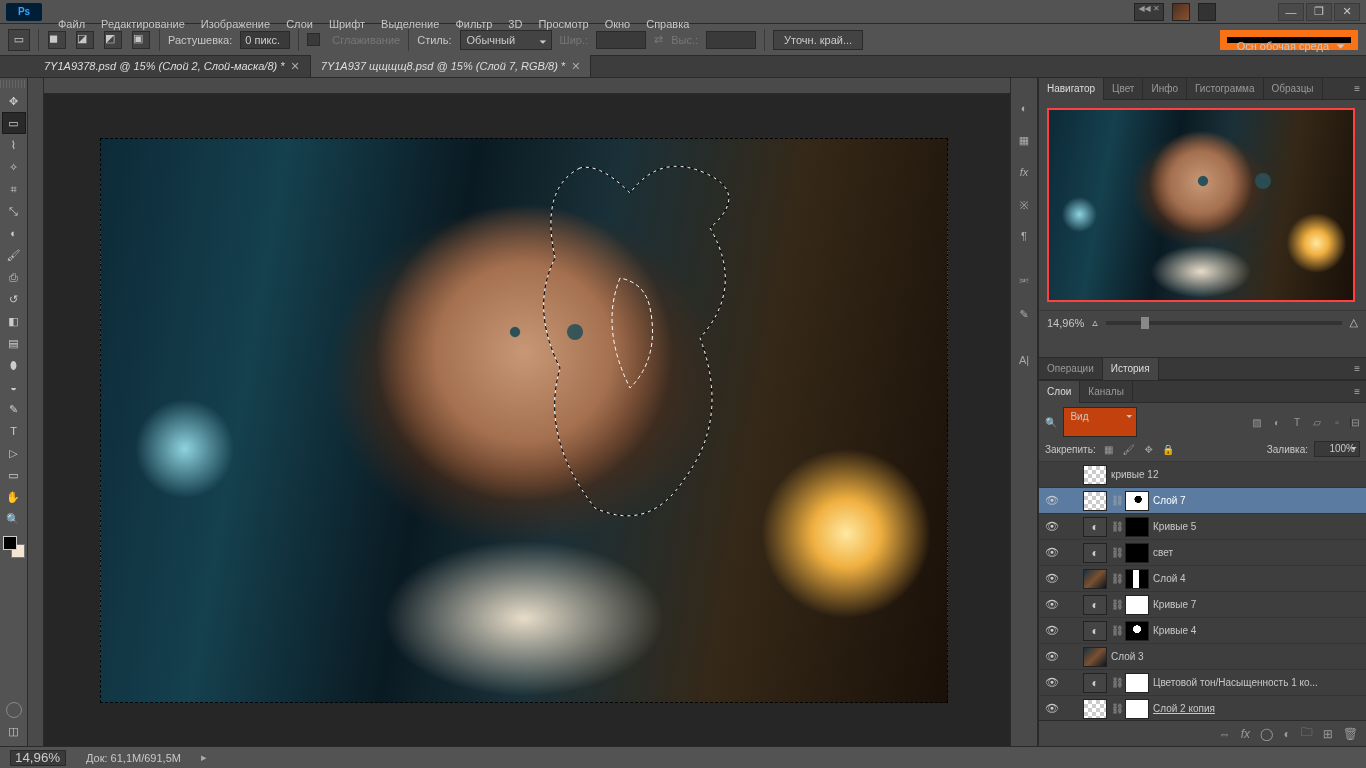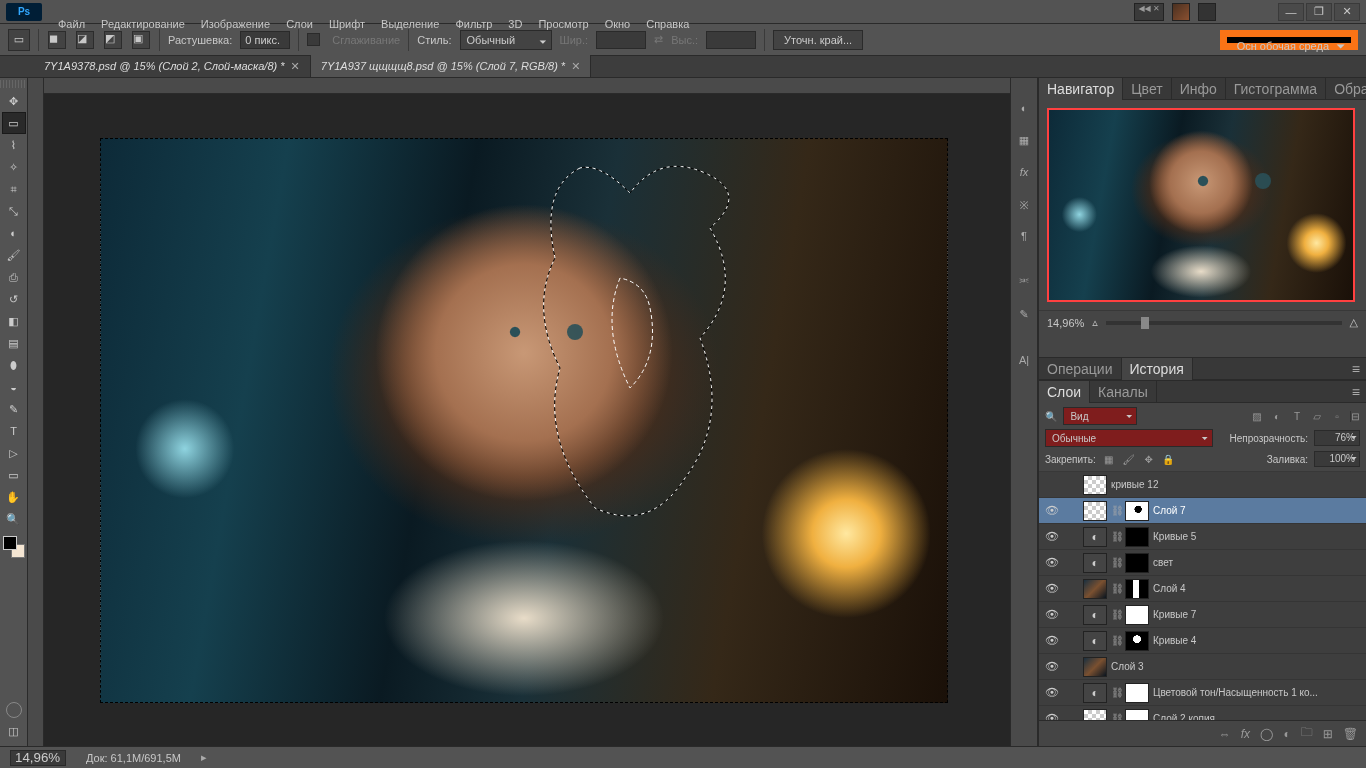--- a/index.html
+++ b/index.html
@@ -65,38 +65,38 @@
     linear-gradient(100deg, #0d2a38 0%, #15404e 20%, #0a1a22 40%, #1a3038 55%, #352818 75%, #1a1008 100%);
     position:relative;}
   .photo::after{content:"";position:absolute;top:33%;left:48%;width:16px;height:16px;background:radial-gradient(circle,#2a5058 40%,transparent 50%);border-radius:50%;box-shadow:60px 0 0 rgba(42,80,88,.9);}
 
   
   .dock-strip{width:28px;background:#4a4a4a;border-left:1px solid #2a2a2a;border-right:1px solid #2a2a2a;display:flex;flex-direction:column;align-items:center;padding-top:20px;gap:12px;}
   .dock-strip .dock-ico{width:20px;height:20px;color:#aaa;display:flex;align-items:center;justify-content:center;}
 
   
   .panels{width:328px;background:#454545;display:flex;flex-direction:column;border-left:1px solid #2a2a2a;}
-  .panel-tabs{height:22px;background:#383838;display:flex;align-items:center;padding:0;font-size:14px;border-bottom:1px solid #2a2a2a;}
+  .panel-tabs{height:22px;background:#383838;display:flex;align-items:center;padding:0;font-size:10px;border-bottom:1px solid #2a2a2a;}
   .panel-tabs .ptab{padding:0 8px;height:22px;line-height:22px;color:#999;border-right:1px solid #2a2a2a;}
   .panel-tabs .ptab.active{background:#454545;color:#ddd;}
   .panel-tabs .menu-grip{margin-left:auto;padding:0 6px;color:#aaa;}
 
   .navigator{padding:8px;background:#454545;}
   .nav-thumb{width:308px;height:194px;border:2px solid #ff4040;position:relative;}
   .nav-thumb .photo{width:100%;height:100%;}
   .nav-controls{height:24px;display:flex;align-items:center;padding:0 8px;gap:8px;background:#454545;border-top:1px solid #383838;}
   .nav-controls .slider-track{flex:1;height:4px;background:#333;position:relative;}
   .nav-controls .slider-thumb{position:absolute;top:-4px;left:15%;width:8px;height:12px;background:#888;}
 
   .history-panel{border-top:1px solid #2a2a2a;margin-top:23px;}
 
   .layers-panel{flex:1;display:flex;flex-direction:column;border-top:1px solid #2a2a2a;overflow:hidden;}
   .layers-controls{padding:4px 6px;display:flex;flex-direction:column;gap:4px;background:#454545;border-bottom:1px solid #383838;}
   .layers-controls .row{display:flex;align-items:center;gap:6px;font-size:10px;}
-  .lc-dd{background:#7f1d1d;border:1px solid #2a2a2a;padding:1px 20px 1px 6px;position:relative;height:18px;line-height:16px;}
+  .lc-dd{background:#c2410c;border:1px solid #2a2a2a;padding:1px 20px 1px 6px;position:relative;height:30px;line-height:16px;}
   .lc-dd::after{content:"⏷";position:absolute;right:4px;font-size:8px;}
   .lc-icons{margin-left:auto;display:flex;gap:6px;color:#999;}
   .lc-icons span{width:14px;text-align:center;}
   .pct-box{background:#3a3a3a;border:1px solid #2a2a2a;padding:0 4px;width:46px;height:16px;line-height:14px;text-align:right;position:relative;font-size:10px;}
   .pct-box::after{content:"⏷";position:absolute;right:2px;font-size:8px;}
   .lock-row{display:flex;align-items:center;gap:4px;}
   .lock-ico{width:14px;height:14px;color:#999;display:inline-flex;align-items:center;justify-content:center;font-size:10px;}
 
   .layers-list{flex:1;overflow:auto;background:#3e3e3e;}
   .layer-row{height:26px;display:flex;align-items:center;border-bottom:1px solid #353535;padding:0 4px;gap:4px;}
@@ -301,25 +301,20 @@
           <div class="lc-dd" style="width:74px;">Вид</div>
           <div class="lc-icons">
             <span>▨</span>
             <span>◐</span>
             <span>T</span>
             <span>▱</span>
             <span>▫</span>
             <span style="width:10px;border-left:1px solid #333;">⊟</span>
           </div>
         </div>
-        <div class="row">
-          <div class="lc-dd" style="width:168px;">Обычные</div>
-          <label style="margin-left:auto;">Непрозрачность:</label>
-          <div class="pct-box">76%</div>
-        </div>
         <div class="row lock-row">
           <label>Закрепить:</label>
           <span class="lock-ico">▦</span>
           <span class="lock-ico">🖌</span>
           <span class="lock-ico">✥</span>
           <span class="lock-ico">🔒</span>
           <label style="margin-left:auto;">Заливка:</label>
           <div class="pct-box">100%</div>
         </div>
       </div>

